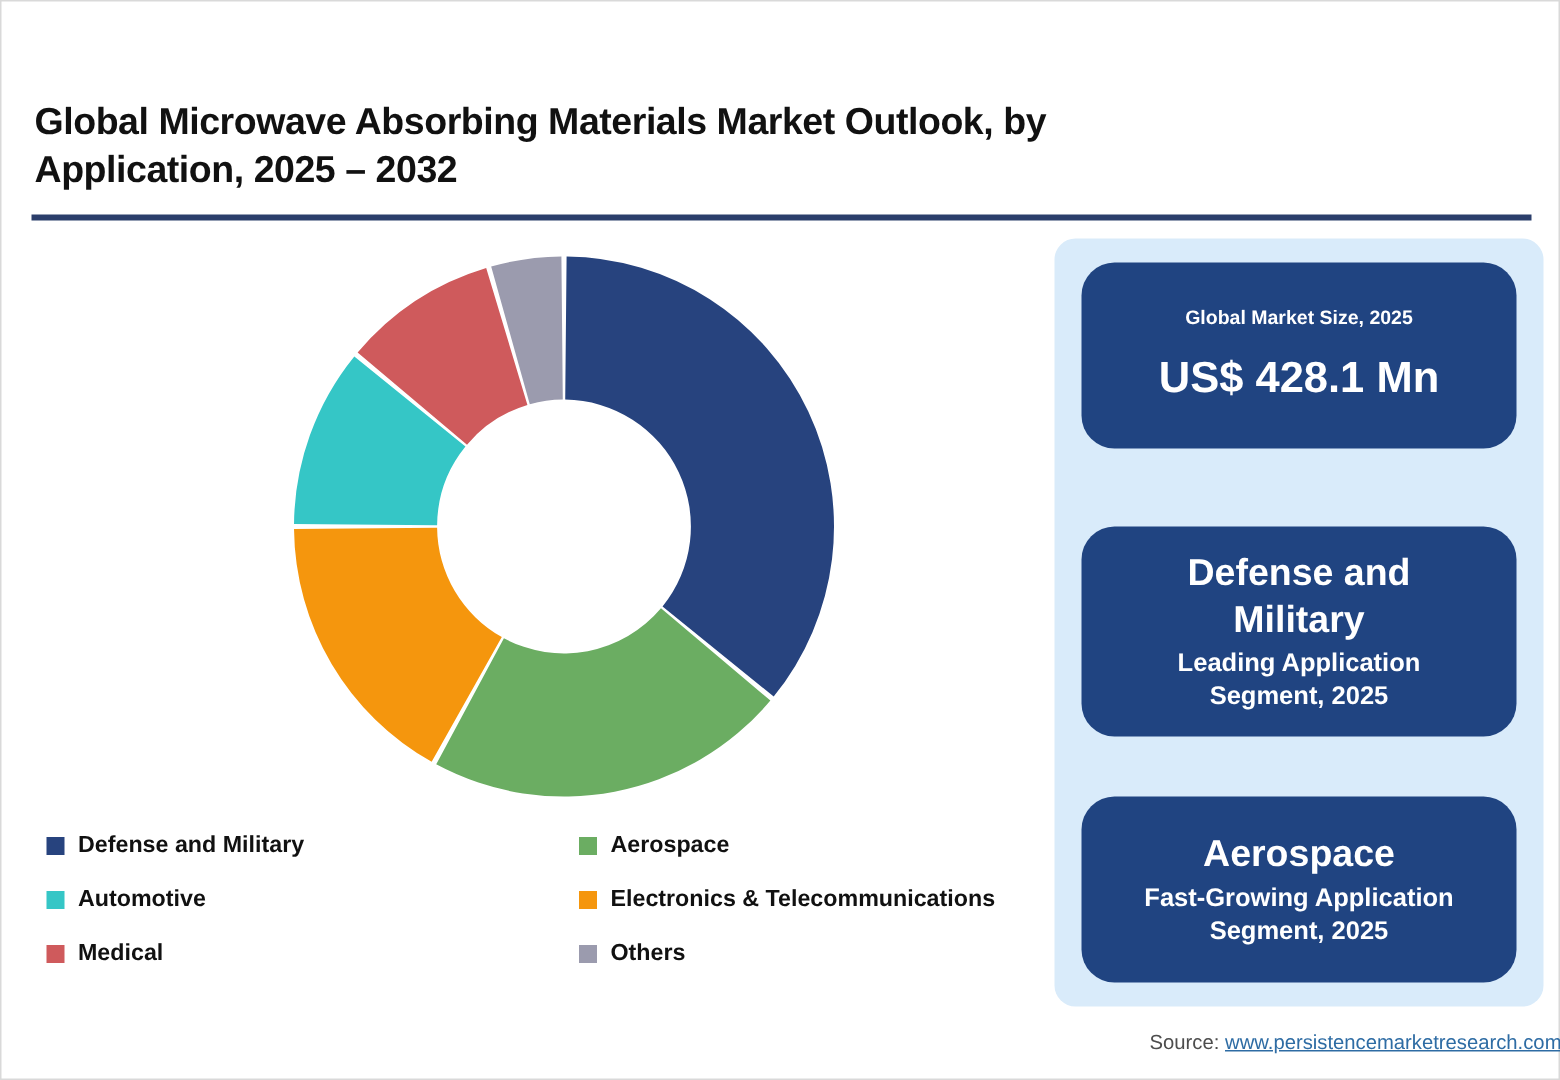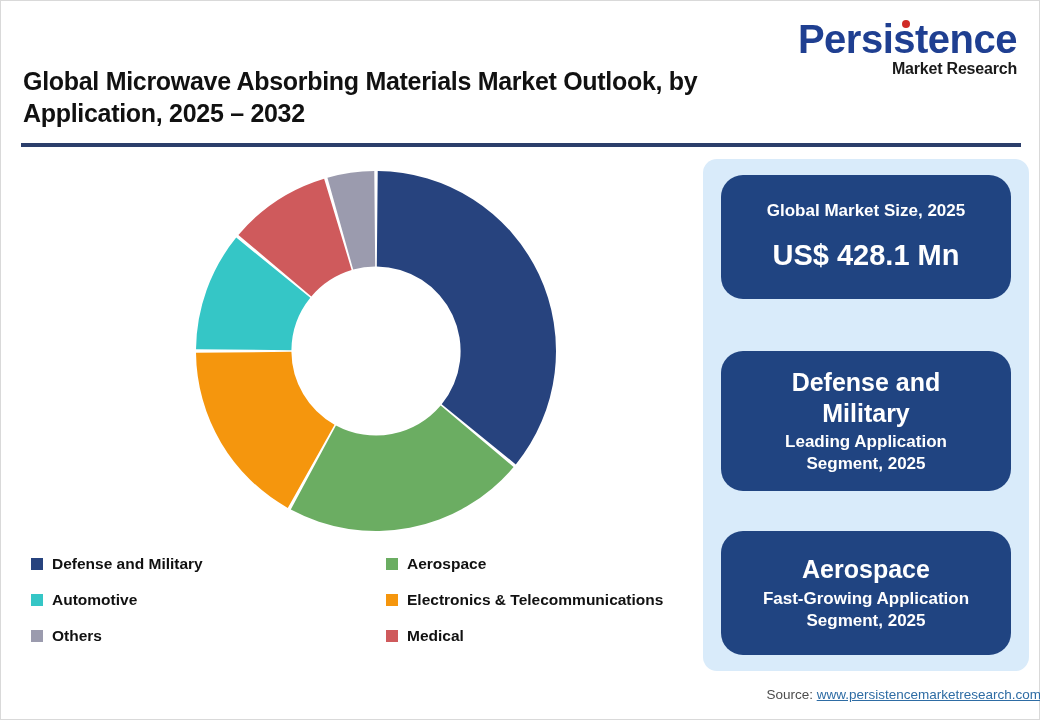--- a/index.html
+++ b/index.html
@@ -141,21 +141,21 @@
     display: flex;
     flex-direction: column;
     justify-content: center;
     align-items: center;
   }
   #card-market-size { top: 16px;  height: 124px; }
   #card-leading     { top: 192px; height: 140px; }
   #card-fastest     { top: 372px; height: 124px; }
 
   .card-caption-top {
-    font-size: 17px;
+    font-size: 13px;
     font-weight: bold;
     line-height: 1.2;
     text-align: center;
   }
   .card-value {
     font-size: 29px;
     font-weight: bold;
     line-height: 1.2;
     margin-top: 16px;
   }
@@ -186,27 +186,20 @@
   .footer a {
     color: #2E6CA4;
     text-decoration: underline;
   }
 </style>
 </head>
 <body>
 
 <div id="infographic">
 
-  <div class="logo-block">
-    <div class="logo-main">
-      <span>Persistence</span>
-      <span class="logo-dot"></span>
-    </div>
-    <div class="logo-sub">Market Research</div>
-  </div>
 
   <div class="page-title">Global Microwave Absorbing Materials Market Outlook, by Application, 2025 – 2032</div>
   <div class="header-rule"></div>
 
   <div class="chart-area">
     <svg class="donut-svg" width="370" height="370" viewBox="0 0 370 370">
       <g id="donut-slices" transform="translate(185,185)">
           <path d="M 1.7278494232320085 -179.9917068544288 A 180 180 0 0 1 139.78736639419677 113.39970104270377 L 65.70006220527247 53.29785949007076 A 84.6 84.6 0 0 0 0.812089228919044 -84.59610222158153 Z" fill="#27437E"></path>
           <path d="M 137.58462104811366 116.06236276694939 A 180 180 0 0 1 -85.1975400932718 158.5603328769694 L -40.042843843837744 74.52335645217562 A 84.6 84.6 0 0 0 64.66477189261342 54.54931050046621 Z" fill="#6BAD62"></path>
           <path d="M -88.22579207664813 156.89553726109628 A 180 180 0 0 1 -179.9917068544288 1.7278494232320996 L -84.59610222158153 0.8120892289190867 A 84.6 84.6 0 0 0 -41.46612227602462 73.74090251271525 Z" fill="#F5960D"></path>
@@ -228,26 +221,26 @@
     </div>
     <div class="legend-item">
       <span class="legend-swatch" style="background:#35C6C6"></span>
       <span class="legend-label">Automotive</span>
     </div>
     <div class="legend-item">
       <span class="legend-swatch" style="background:#F5960D"></span>
       <span class="legend-label">Electronics &amp; Telecommunications</span>
     </div>
     <div class="legend-item">
+      <span class="legend-swatch" style="background:#CF5A5C"></span>
+      <span class="legend-label">Medical</span>
+    </div>
+    <div class="legend-item">
       <span class="legend-swatch" style="background:#9B9BAE"></span>
       <span class="legend-label">Others</span>
-    </div>
-    <div class="legend-item">
-      <span class="legend-swatch" style="background:#CF5A5C"></span>
-      <span class="legend-label">Medical</span>
     </div>
   </div>
 
   <div class="side-panel">
 
     <div class="stat-card" id="card-market-size">
       <div class="card-caption-top">Global Market Size, 2025</div>
       <div class="card-value">US$ 428.1 Mn</div>
     </div>
 

